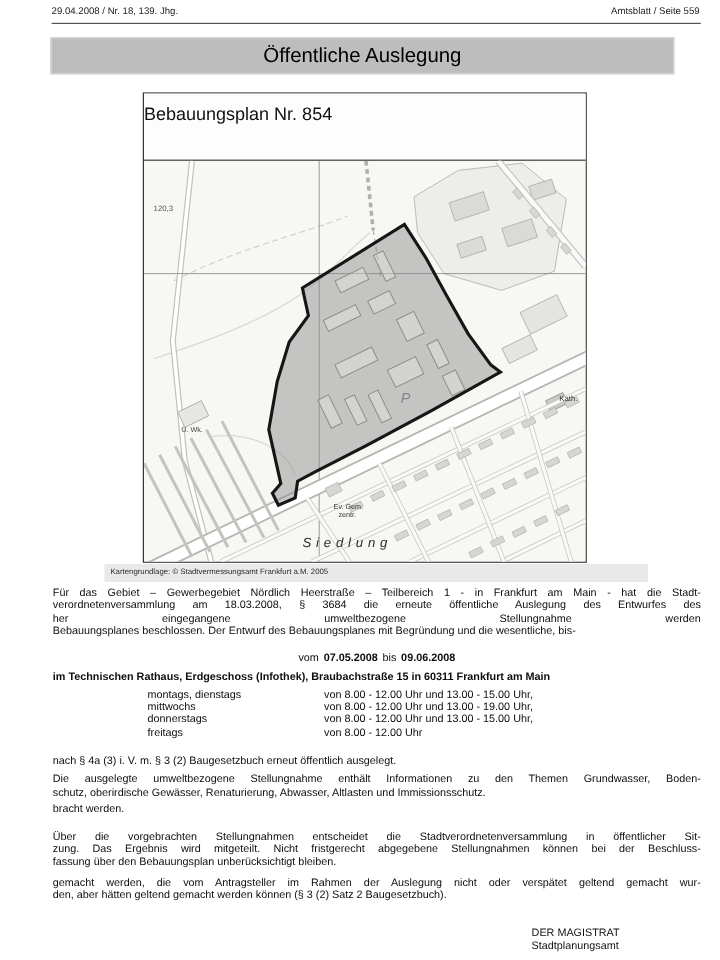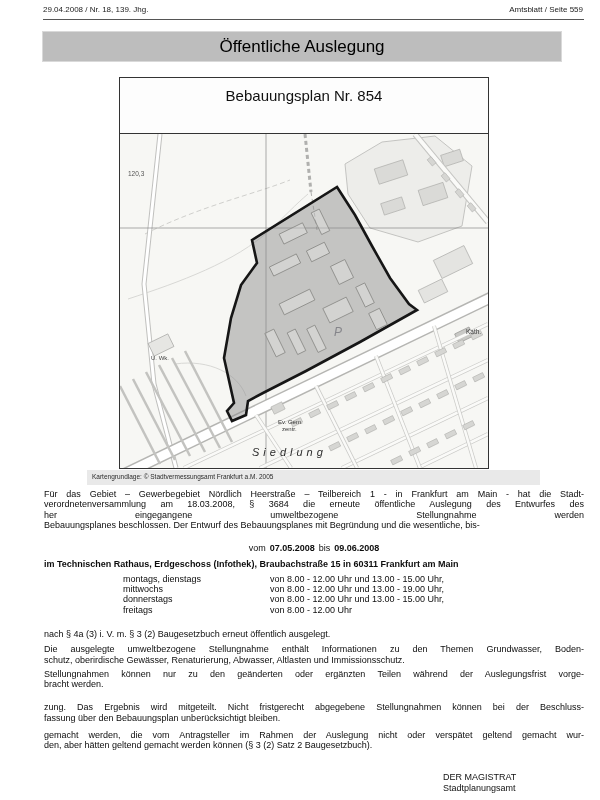--- a/index.html
+++ b/index.html
@@ -9,21 +9,21 @@
   }
   .header-left{position:absolute;left:43px;top:5px;font-size:8px;color:#222;}
   .header-right{position:absolute;right:17px;top:5px;font-size:8px;color:#222;}
   .header-rule{position:absolute;left:43px;right:16px;top:19px;border-top:1px solid #555;height:0;}
   .banner{
     position:absolute;left:42px;top:31px;width:520px;height:31px;background:#bdbdbd;
     border:1px solid #d9d9d9;box-sizing:border-box;display:flex;align-items:center;justify-content:center;
     font-size:17px;font-weight:normal;color:#000;
   }
   .plan-box{position:absolute;left:119px;top:77px;width:368px;border:1px solid #333;background:#fff;}
-  .plan-head{height:55px;border-bottom:1px solid #333;text-align:center;background:#fdfdfd;}
+  .plan-head{height:55px;border-bottom:1px solid #333;background:#fdfdfd;}
   .plan-title{font-size:15px;padding-top:9px;color:#111;}
   .plan-subtitle{font-size:10.5px;padding-top:3px;color:#111;}
   .plan-box svg{display:block;}
   svg text{font-family:"Liberation Sans",sans-serif;}
   .map-caption{
     position:absolute;left:87px;top:470px;width:453px;height:15px;background:#e9e9e9;
     font-size:6.5px;color:#2a2a2a;padding:3px 0 0 5px;box-sizing:border-box;
   }
   .body-text{position:absolute;left:44px;top:489px;width:540px;font-size:9px;line-height:10.3px;}
   .para div{text-align:justify;text-align-last:justify;}
@@ -212,24 +212,24 @@
       <div class="sched-row"><span class="sched-days">freitags</span><span class="sched-hours">von 8.00 - 12.00 Uhr</span></div>
     </div>
 
   <div class="legal-line">nach § 4a (3) i. V. m. § 3 (2) Baugesetzbuch erneut öffentlich ausgelegt.</div>
 
   <div class="para m5">
       <div>Die ausgelegte umweltbezogene Stellungnahme enthält Informationen zu den Themen Grundwasser, Boden-</div>
       <div>schutz, oberirdische Gewässer, Renaturierung, Abwasser, Altlasten und Immissionsschutz.</div>
     </div>
   <div class="para m4">
-      <div>Stellungnahmen können nur zu den geänderten oder ergänzten Teilen während der Auslegungsfrist vorge-</div>
       <div>bracht werden.</div>
     </div>
   <div class="para m13">
+      <div>Über die vorgebrachten Stellungnahmen entscheidet die Stadtverordnetenversammlung in öffentlicher Sit-</div>
       <div>zung. Das Ergebnis wird mitgeteilt. Nicht fristgerecht abgegebene Stellungnahmen können bei der Beschluss-</div>
       <div>fassung über den Bebauungsplan unberücksichtigt bleiben.</div>
     </div>
   <div class="para m7">
       <div>gemacht werden, die vom Antragsteller im Rahmen der Auslegung nicht oder verspätet geltend gemacht wur-</div>
       <div>den, aber hätten geltend gemacht werden können (§ 3 (2) Satz 2 Baugesetzbuch).</div>
     </div>
 </div>
 
 <div class="signature">

